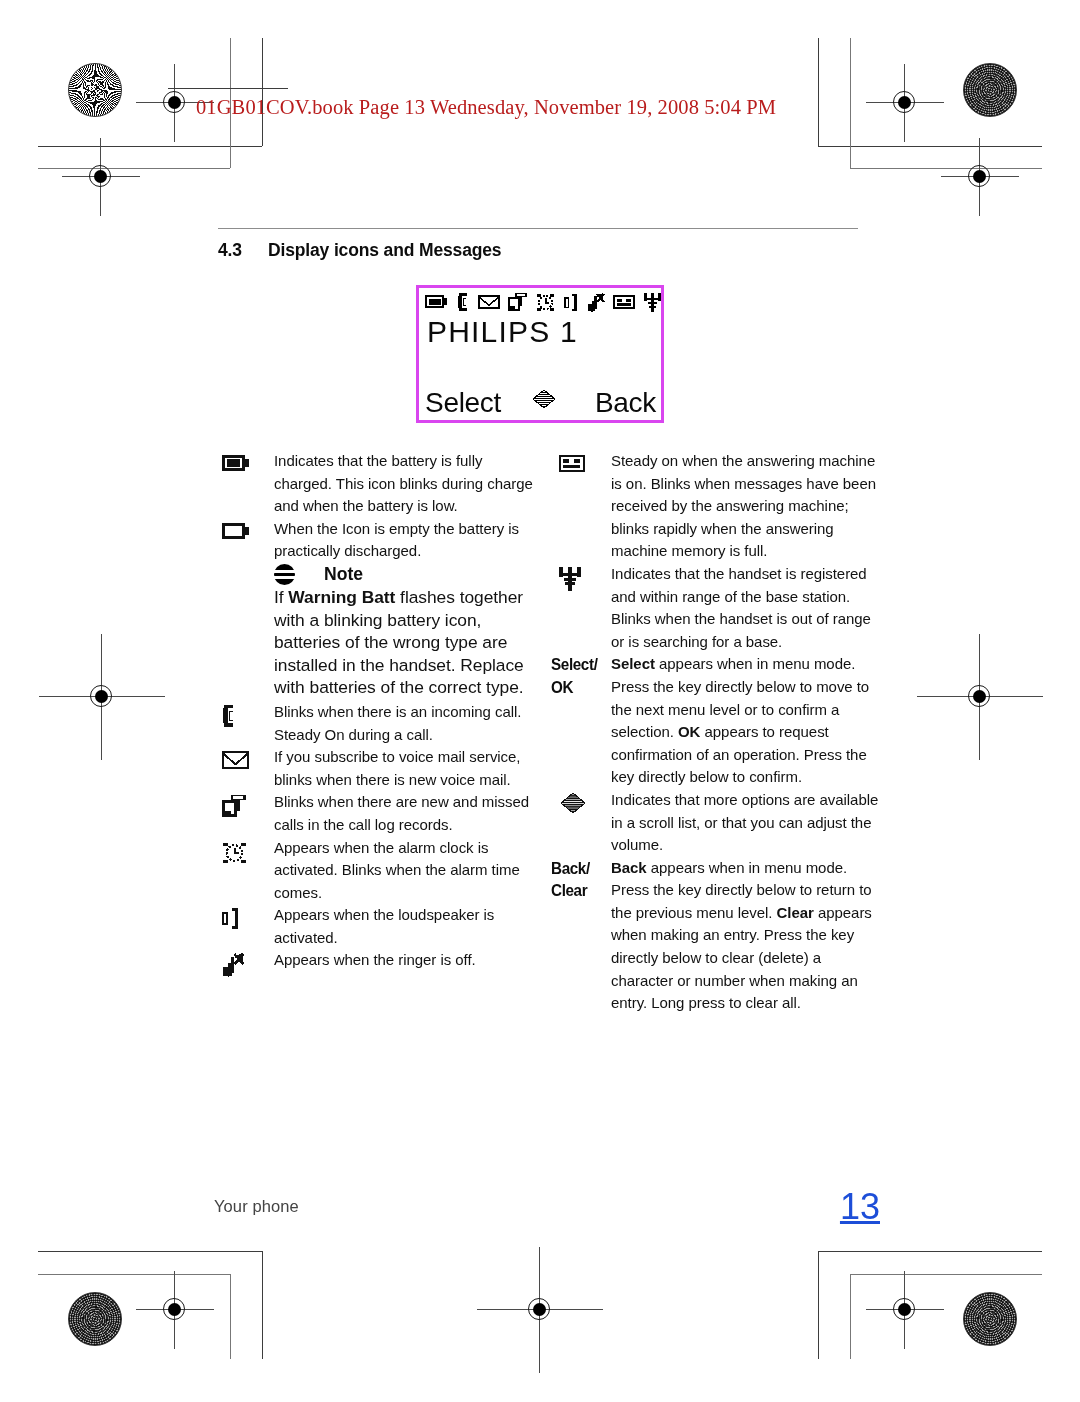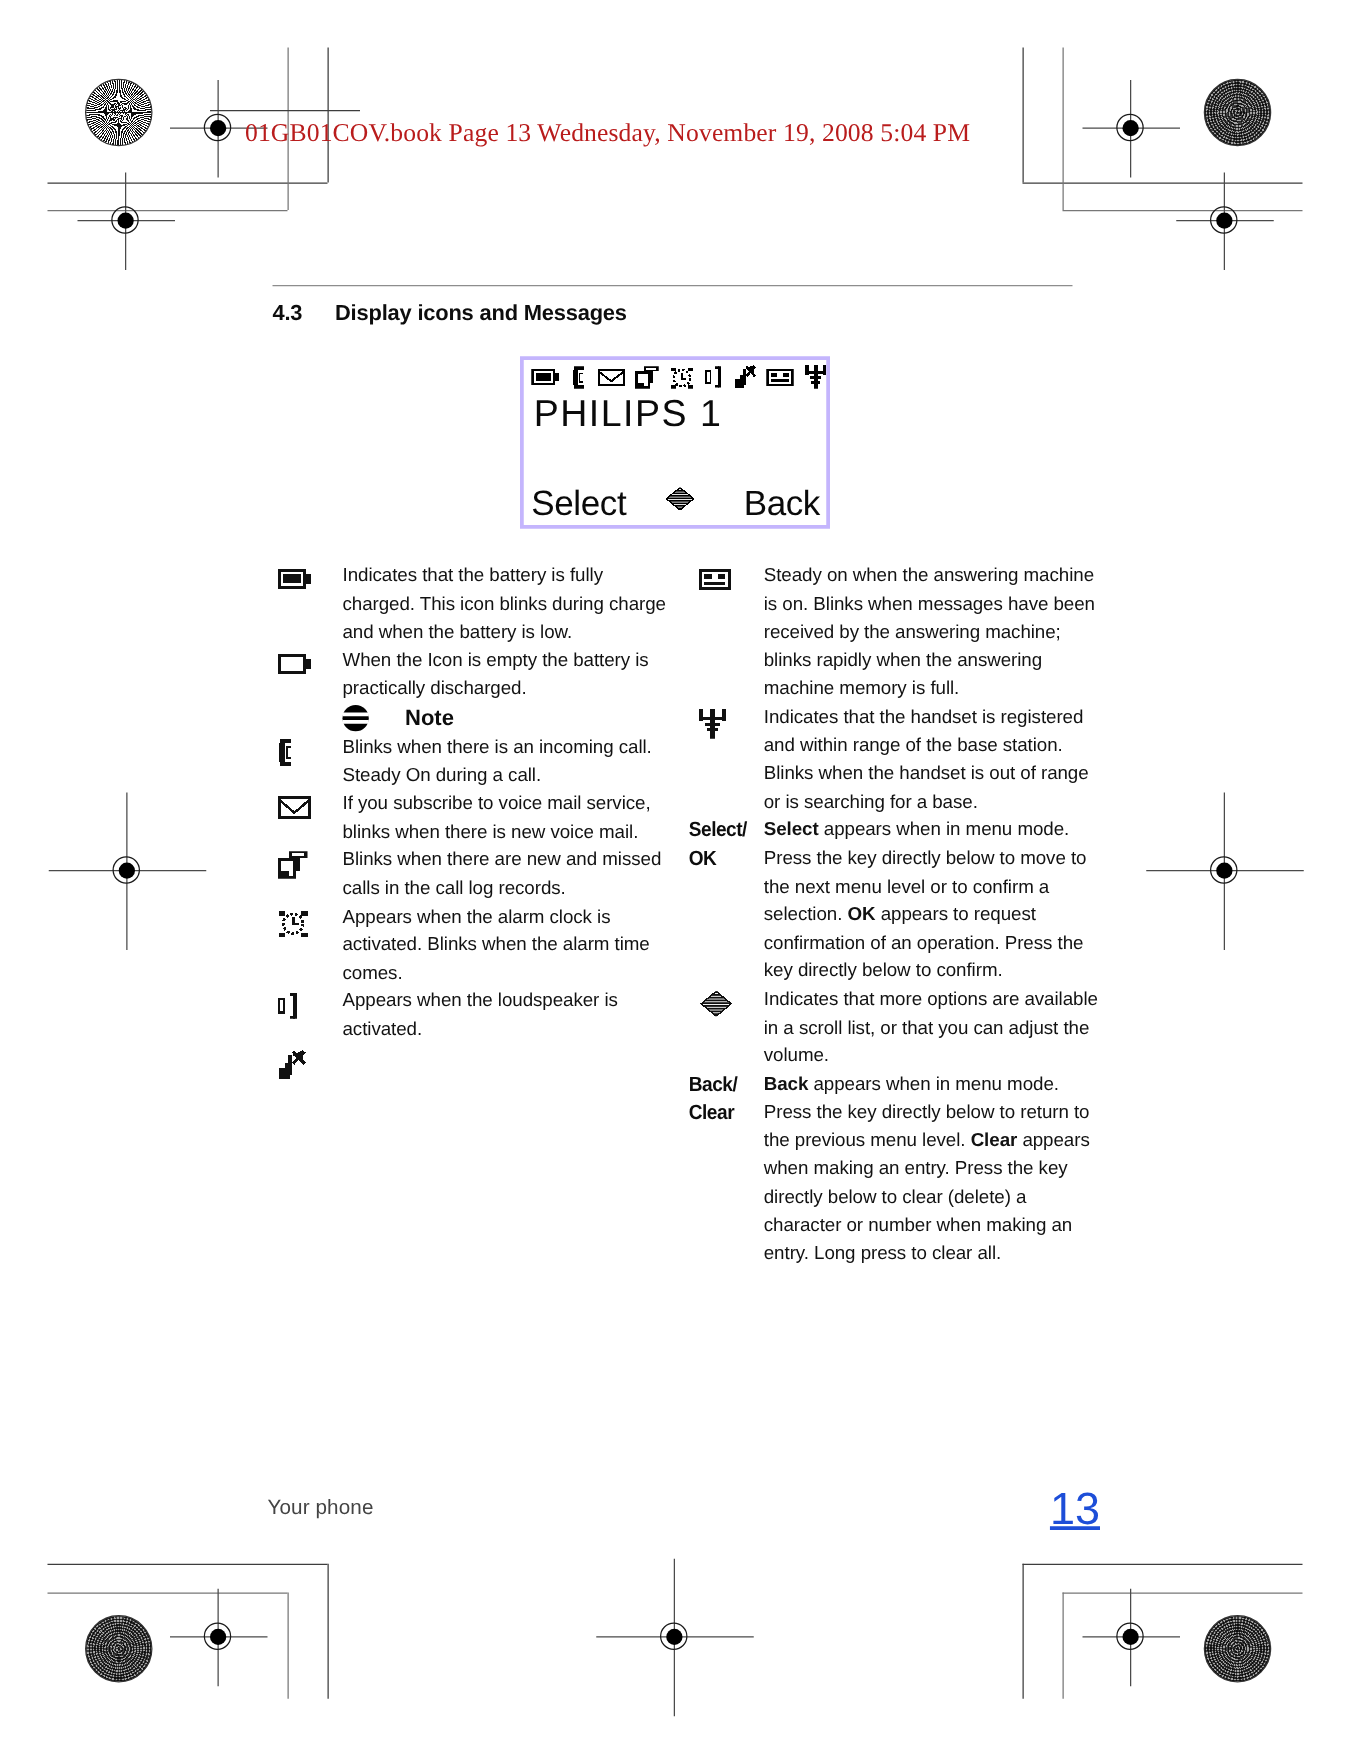--- a/index.html
+++ b/index.html
@@ -124,21 +124,21 @@
   .section-head.num { left: 218px; }
   .section-head.title { left: 268px; }
 
   
   .lcd {
     position: absolute;
     left: 416px;
     top: 285px;
     width: 248px;
     height: 138px;
-    border: 3px solid #c4b5fd;
+    border: 3px solid #d946ef;
     box-sizing: border-box;
     background: #fff;
     overflow: hidden;
   }
   .lcd-iconrow {
     position: absolute;
     left: 6px;
     top: 4px;
     width: 236px;
     height: 24px;
@@ -527,20 +527,21 @@
         </svg>
       </div>
       <div class="row-text">When the Icon is empty the battery is practically discharged.</div>
     </div>
 
     <div class="note-block">
       <div class="note-head">
         <span class="note-icon"></span>
         <span class="note-title">Note</span>
       </div>
+      <div class="note-body"><span>If </span><b>Warning Batt</b><span> flashes together with a blinking battery icon, batteries of the wrong type are installed in the handset. Replace with batteries of the correct type.</span></div>
     </div>
 
     <div class="row" style="margin-top:2px;">
       <div class="row-icon">
         <svg width="15" height="22" viewBox="0 0 15 22" shape-rendering="crispEdges">
           <rect x="2" y="0" width="9" height="3.4" fill="#111"></rect>
           <rect x="1" y="3.4" width="5" height="15" fill="#111"></rect>
           <rect x="2" y="18.4" width="9" height="3.4" fill="#111"></rect>
           <rect x="7" y="6" width="4" height="10" fill="#111"></rect>
           <rect x="8.4" y="7.4" width="4" height="7.4" fill="#fff"></rect>
@@ -607,20 +608,21 @@
         <svg width="23" height="24" viewBox="0 0 23 24" shape-rendering="crispEdges">
           <rect x="1" y="14" width="5" height="9" fill="#111"></rect>
           <rect x="6" y="10" width="3.6" height="13" fill="#111"></rect>
           <rect x="8.6" y="4" width="3.2" height="16" fill="#111"></rect>
           <circle cx="6.2" cy="20.4" r="3.2" fill="#111"></circle>
           <path d="M11.8 4 L20.6 0 L20.6 7.6 Z" fill="#111"></path>
           <path d="M12.4 1.2 L21.6 11" stroke="#111" stroke-width="2.6"></path>
           <path d="M21.6 1.2 L12.4 11" stroke="#111" stroke-width="2.6"></path>
         </svg>
       </div>
+      <div class="row-text">Appears when the ringer is off.</div>
     </div>
 
   </div>
 
   <div class="col right">
 
     <div class="row">
       <div class="row-icon">
         <svg width="26" height="19" viewBox="0 0 26 19" shape-rendering="crispEdges">
           <rect x="0" y="1" width="26" height="17" fill="#111"></rect>

